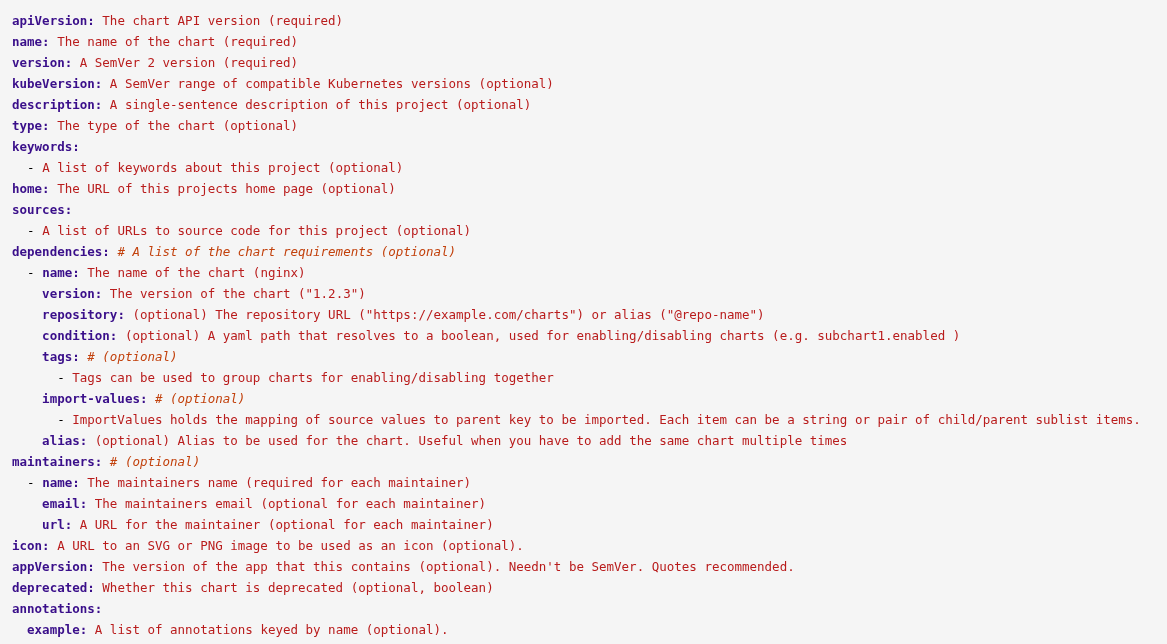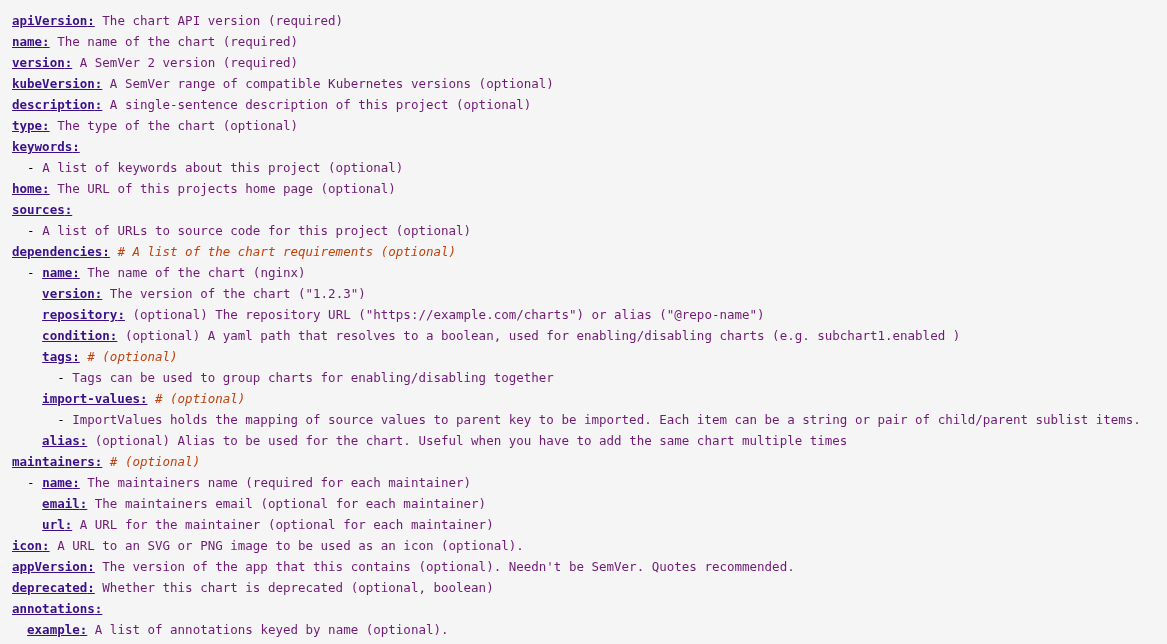--- a/index.html
+++ b/index.html
@@ -12,24 +12,23 @@
     color: #000;
   }
   .code-block {
     padding: 10px 12px 12px 12px;
     white-space: pre;
     overflow-x: auto;
   }
   .k {
     color: #3a0f8a;     
     font-weight: 700;
-    text-decoration: underline;
   }
   .v {
-    color: #701a75;
+    color: #b91c1c;
   }
   .c {
     color: #c2410c;     
     font-style: italic;
   }
   .line { display: block; }
   .dash { color: #000; }
 </style>
 </head>
 <body>

